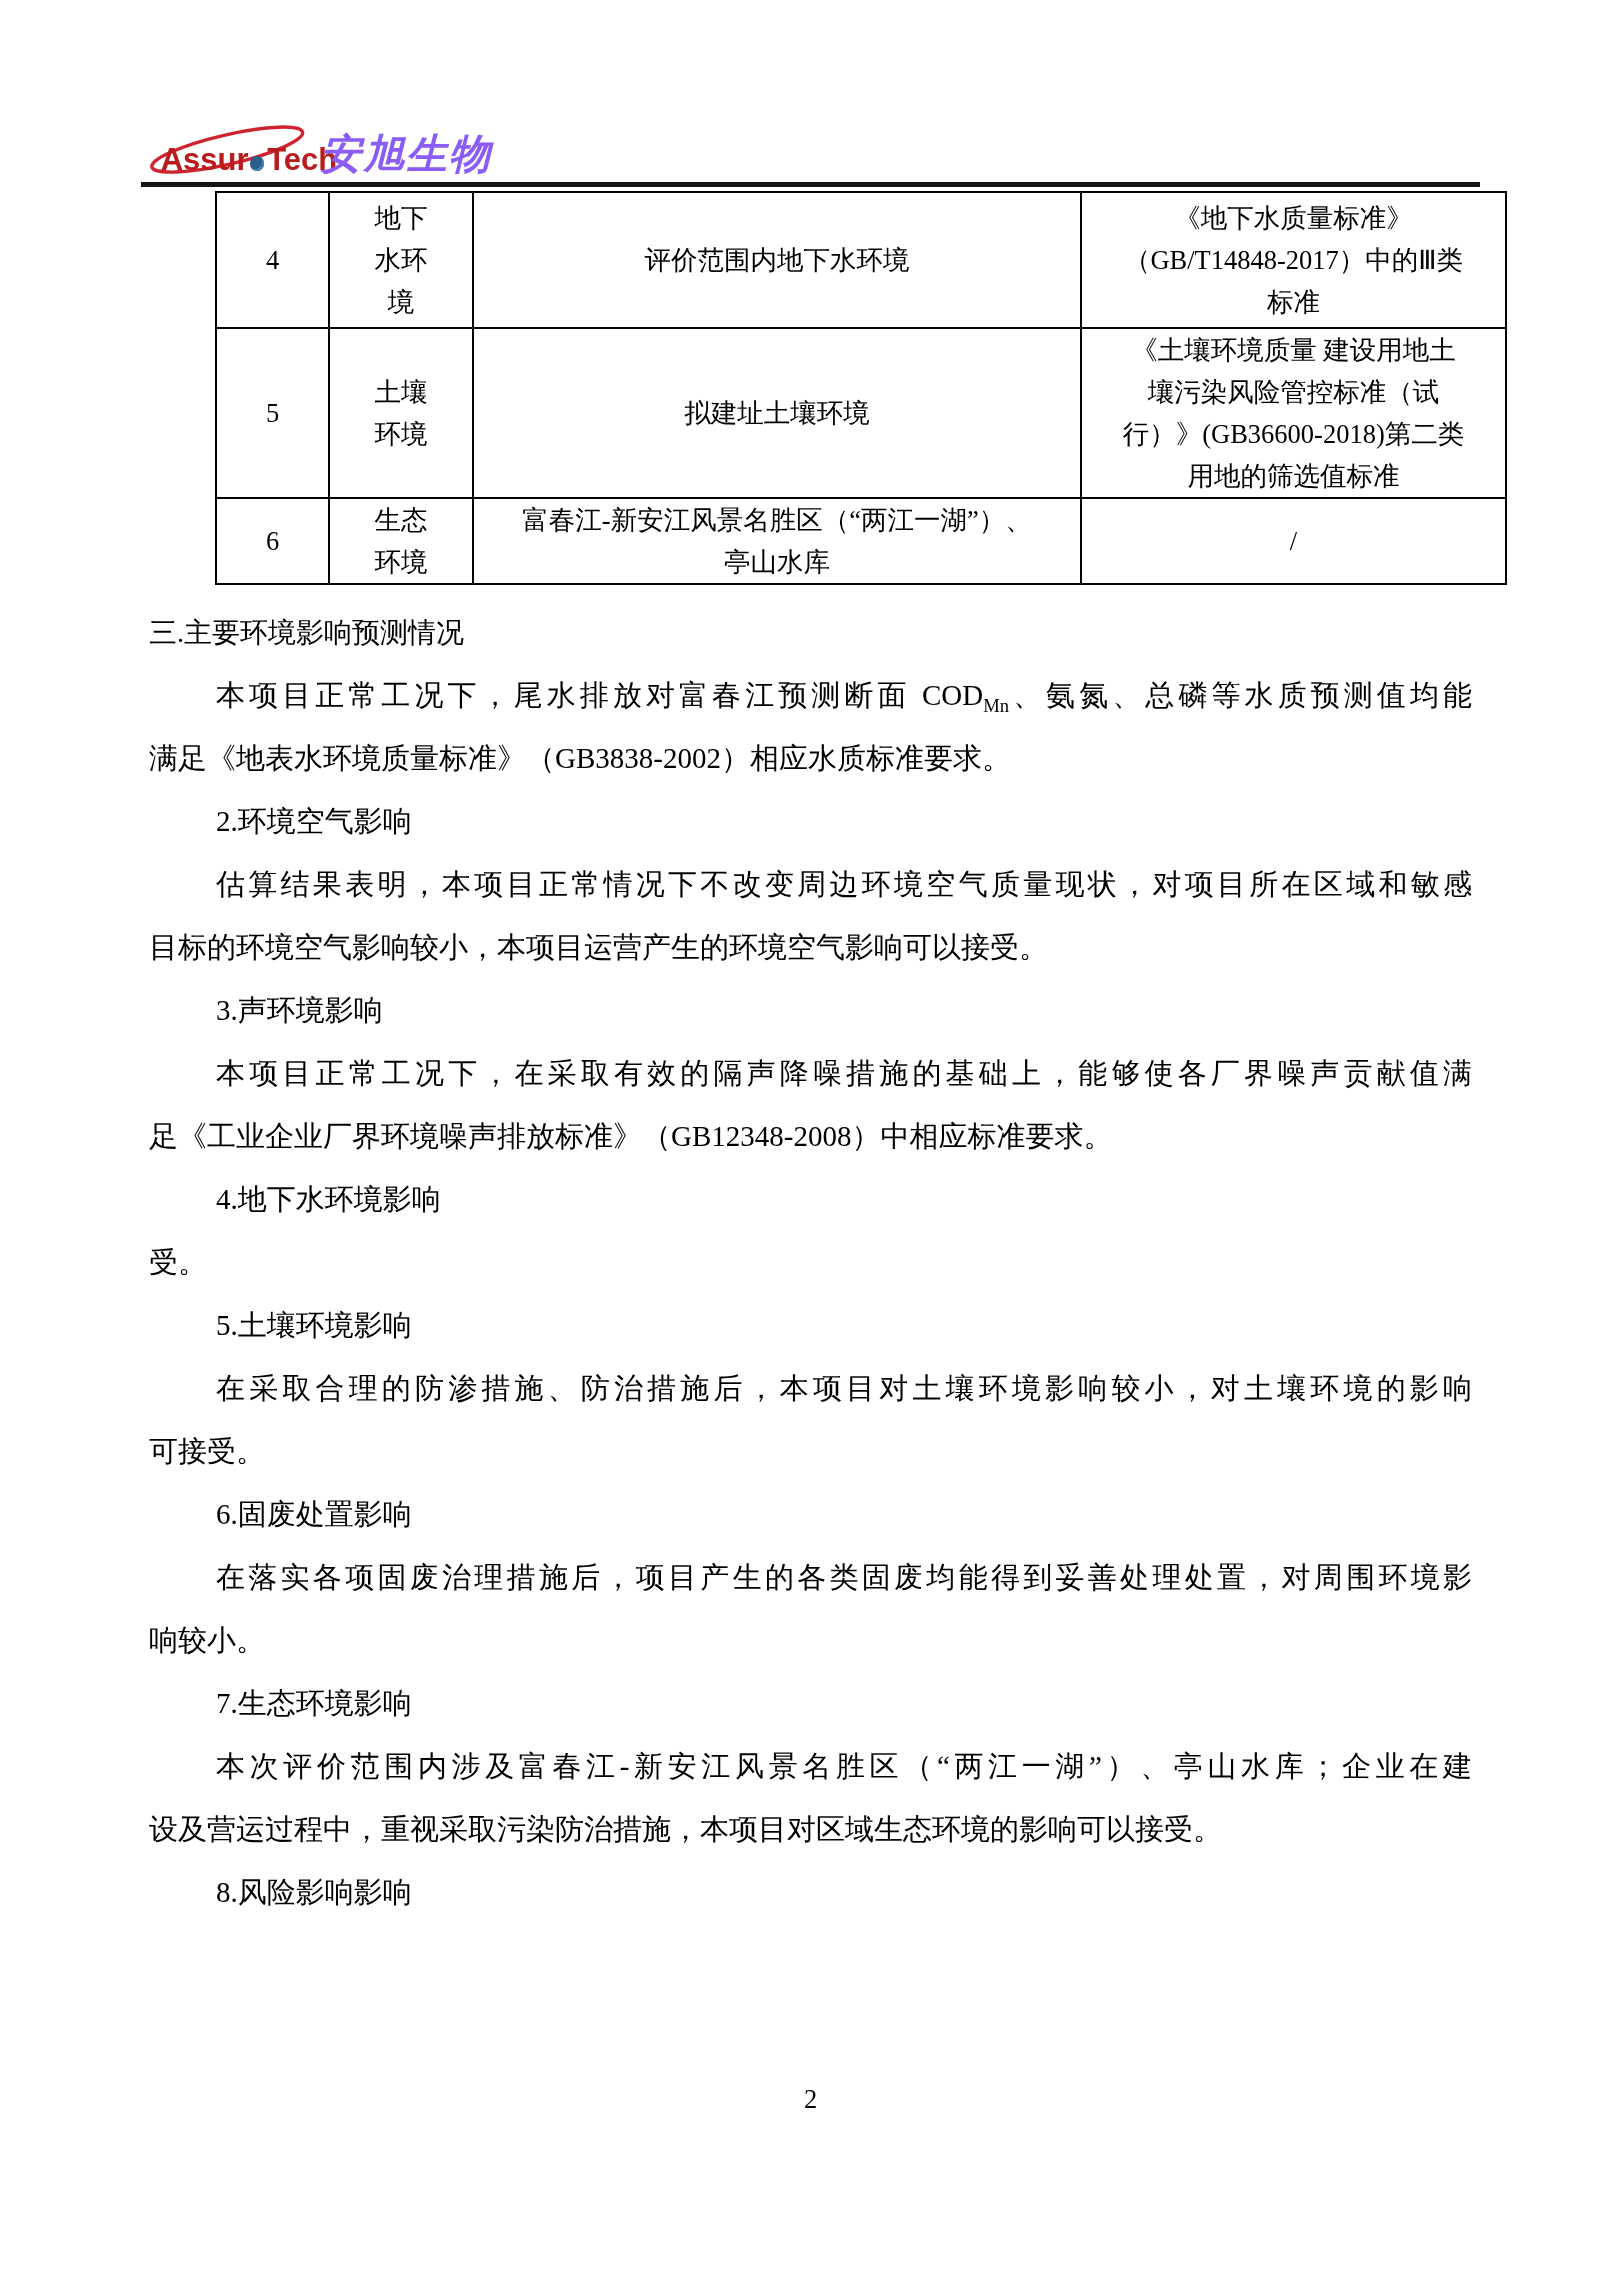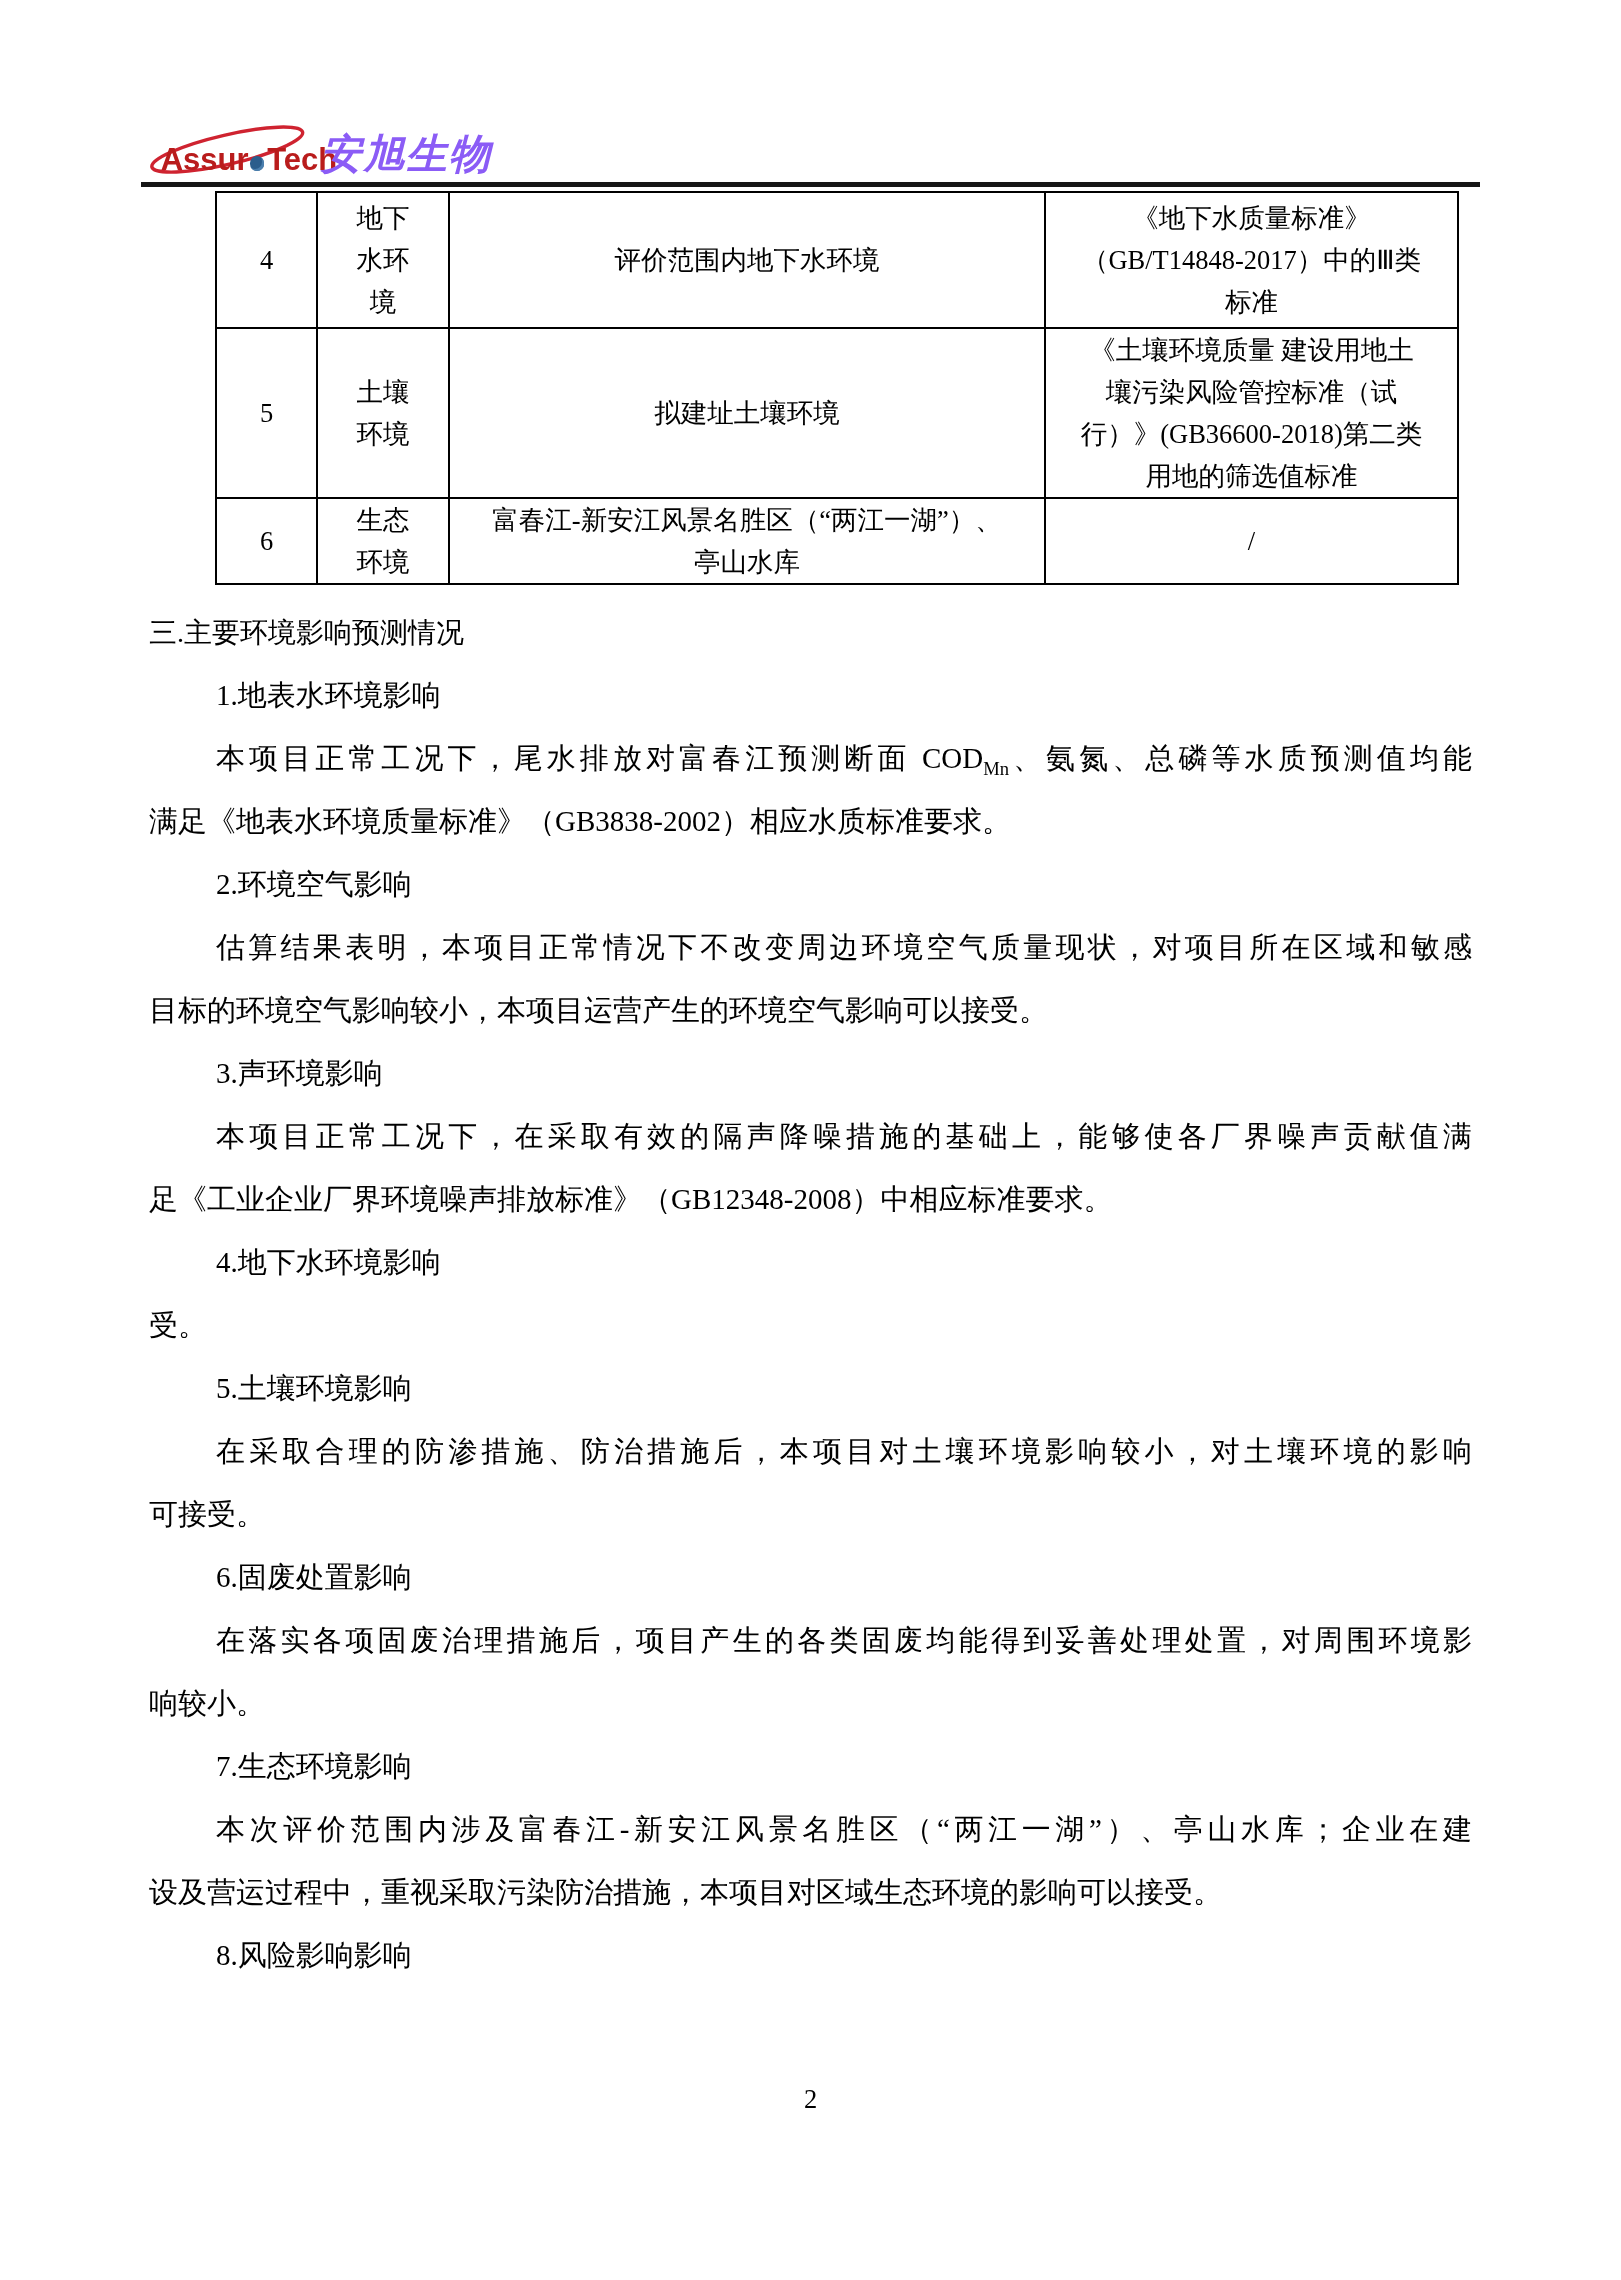--- a/index.html
+++ b/index.html
@@ -38,21 +38,21 @@
   
   .env-table {
     position: absolute; left: 215px; top: 191px;
     border-collapse: collapse; table-layout: fixed;
     font-size: 26.5px; color: #000;
   }
   .env-table td {
     border-left: 2px solid #000; border-right: 2px solid #000;
     border-top: 2.9px solid #000; border-bottom: 2.9px solid #000;
     text-align: center; vertical-align: middle;
-    padding: 0 8px; line-height: 42px;
+    padding: 0 14px; line-height: 42px;
     white-space: pre-line; overflow: hidden;
   }
   .col-num { width: 83px; }
   .col-cat { width: 114px; }
   .col-scope { width: 578px; border-radius: 12px; }
   .col-std { width: 395px; }
   .row-4 { height: 136px; }
   .row-5 { height: 163px; }
   .row-6 { height: 80px; }
 
@@ -115,21 +115,20 @@
       <td class="col-scope">富春江-新安江风景名胜区（“两江一湖”）、
 亭山水库</td>
       <td class="col-std">/</td>
     </tr>
   </tbody>
     </table>
 
   <div class="bodytext">
     <div class="line doc-heading">三.主要环境影响预测情况</div>
 
-    <div class="line indent">1.地表水环境影响</div>
     <div class="line indent full">本项目正常工况下，尾水排放对富春江预测断面 COD<sub>Mn</sub>、氨氮、总磷等水质预测值均能</div>
     <div class="line wrap">满足《地表水环境质量标准》（GB3838-2002）相应水质标准要求。</div>
 
     <div class="line indent">2.环境空气影响</div>
     <div class="line indent full">估算结果表明，本项目正常情况下不改变周边环境空气质量现状，对项目所在区域和敏感</div>
     <div class="line wrap">目标的环境空气影响较小，本项目运营产生的环境空气影响可以接受。</div>
 
     <div class="line indent">3.声环境影响</div>
     <div class="line indent full">本项目正常工况下，在采取有效的隔声降噪措施的基础上，能够使各厂界噪声贡献值满</div>
     <div class="line wrap">足《工业企业厂界环境噪声排放标准》（GB12348-2008）中相应标准要求。</div>

